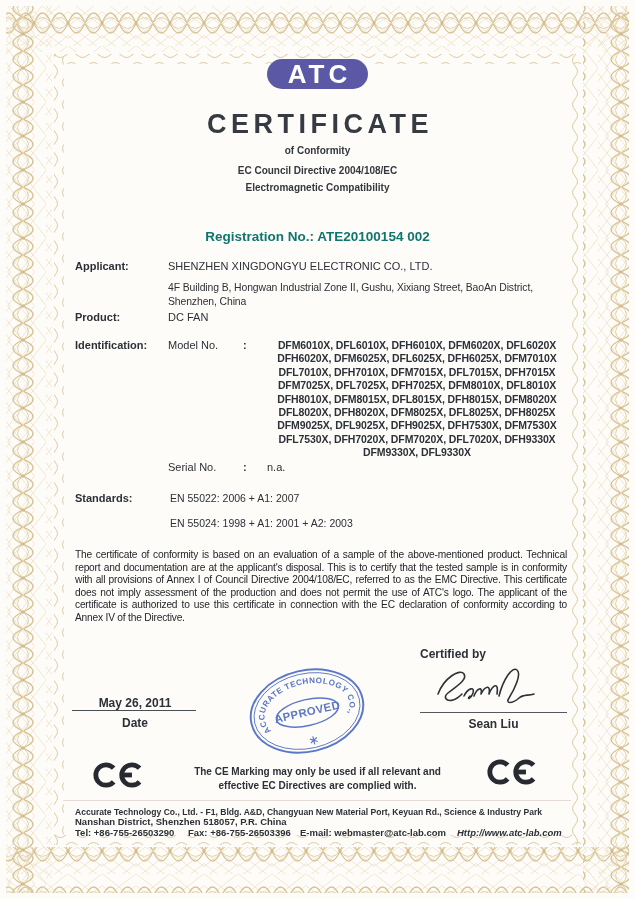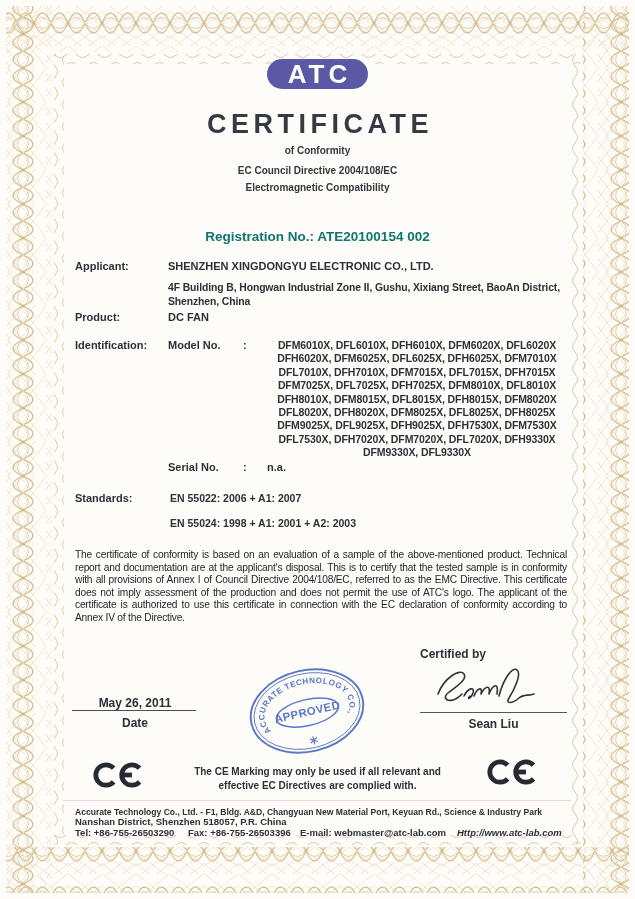--- a/index.html
+++ b/index.html
@@ -30,21 +30,21 @@
     font-size:27px;font-weight:bold;letter-spacing:4.5px;padding-left:5px;
     color:#363a42;box-sizing:border-box;
   }
   .sub{position:absolute;left:0;width:635px;text-align:center;font-weight:bold;font-size:10px;color:#33373e;}
   .sub-of{top:145px;}
   .sub-dir{top:165px;}
   .sub-emc{top:182px;}
   .reg{position:absolute;top:229px;left:0;width:635px;text-align:center;font-weight:bold;font-size:13.5px;color:#0f766e;}
 
   .lbl{position:absolute;left:75px;font-weight:bold;font-size:11px;}
-  .val{position:absolute;left:168px;font-weight:bold;font-size:11px;}
+  .val{position:absolute;left:168px;font-weight:normal;font-size:11px;}
   .colon{position:absolute;left:243px;font-weight:bold;font-size:11px;}
   .r-applicant{top:260px;}
   .r-address{top:281px;width:410px;font-size:10.4px;line-height:13.5px;letter-spacing:-0.1px;}
   .r-product{top:311px;}
   .r-ident{top:339px;}
   .r-serial{top:461px;}
   .r-standards{top:492px;}
   .r-std1{top:492px;left:170px;font-size:10.5px;}
   .r-std2{top:517px;left:170px;font-size:10.5px;}
   .model-col{position:absolute;left:267px;top:339px;width:300px;text-align:center;}

